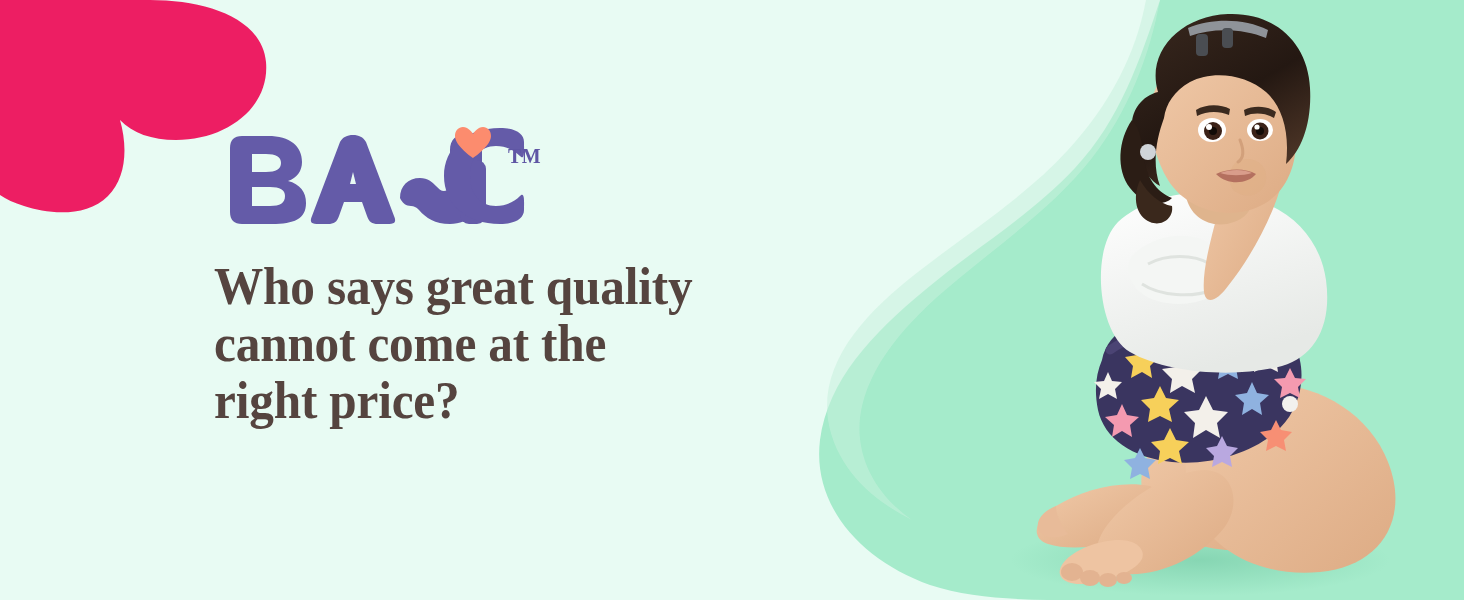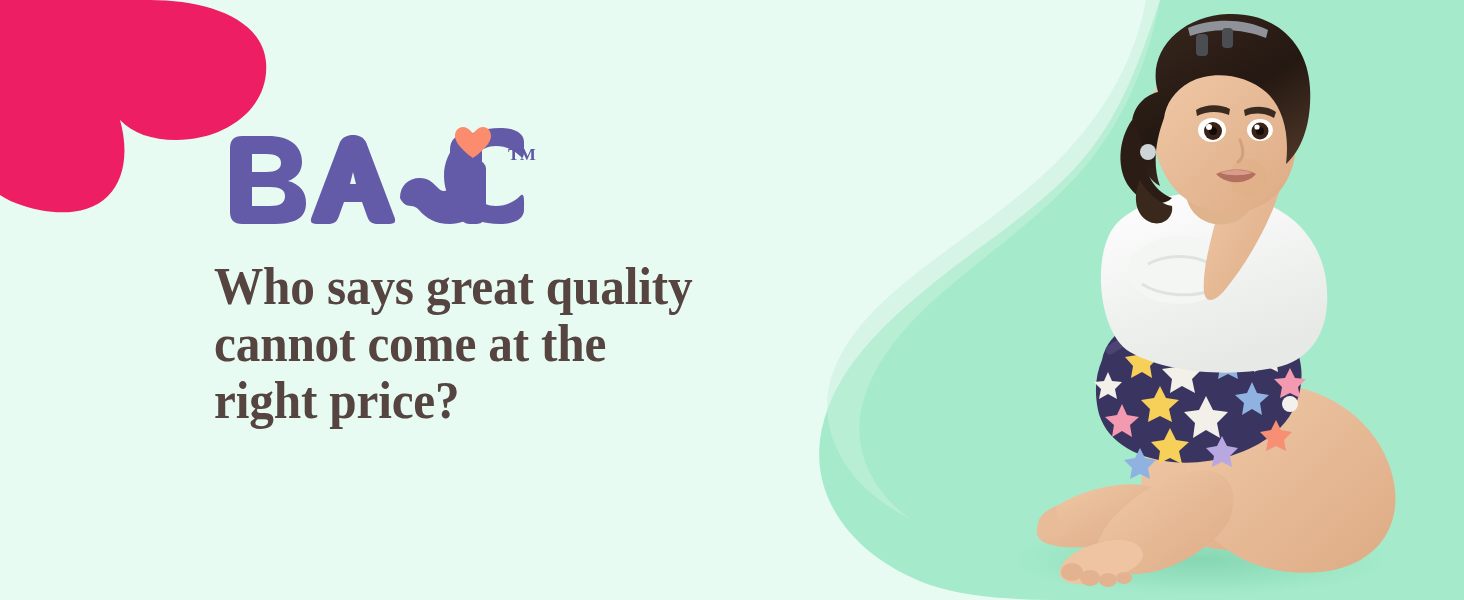--- a/index.html
+++ b/index.html
@@ -25,21 +25,21 @@
     top:124px;
     width:320px;
     height:100px;
   }
   #logo-svg{display:block;width:320px;height:100px;}
   #logo-tm{
     position:absolute;
     left:286px;
     top:22px;
     font-family:"Liberation Serif", serif;
-    font-size:17px;
+    font-size:20px;
     font-weight:700;
     letter-spacing:.5px;
     color:#5f56a4;
     line-height:1;
   }
 
   
   #headline{
     position:absolute;
     left:214px;

